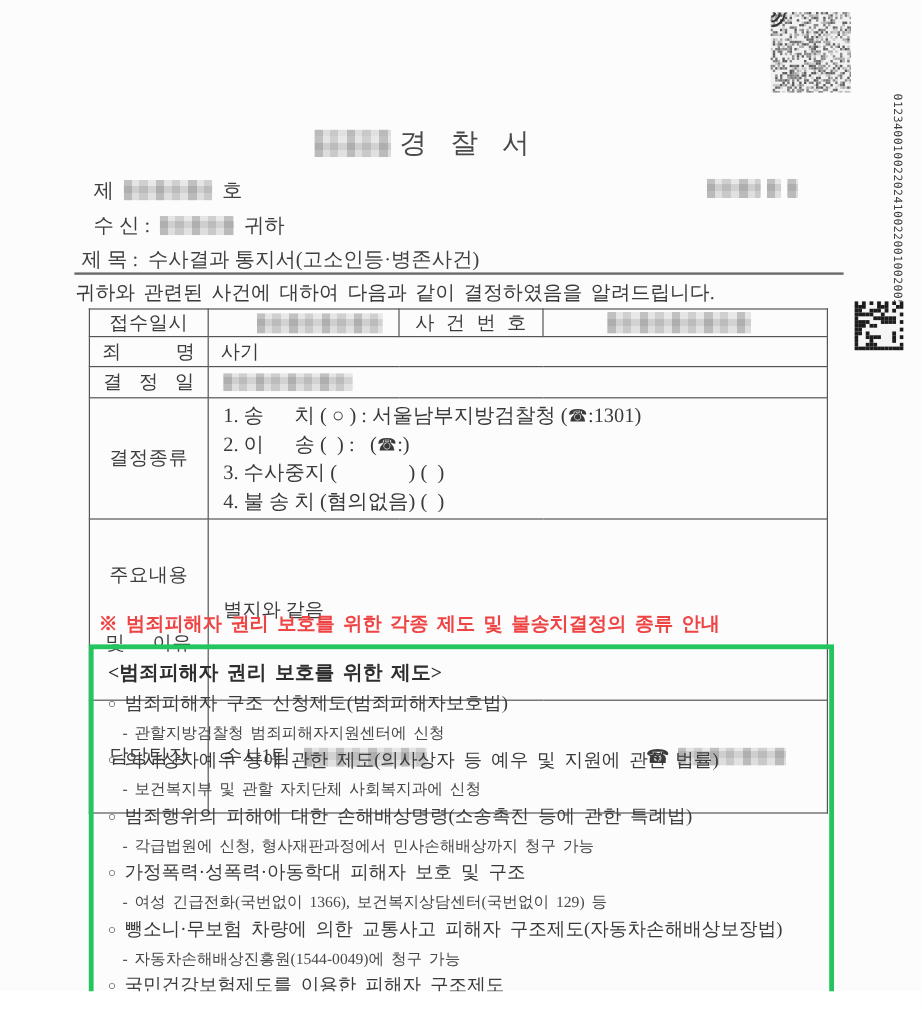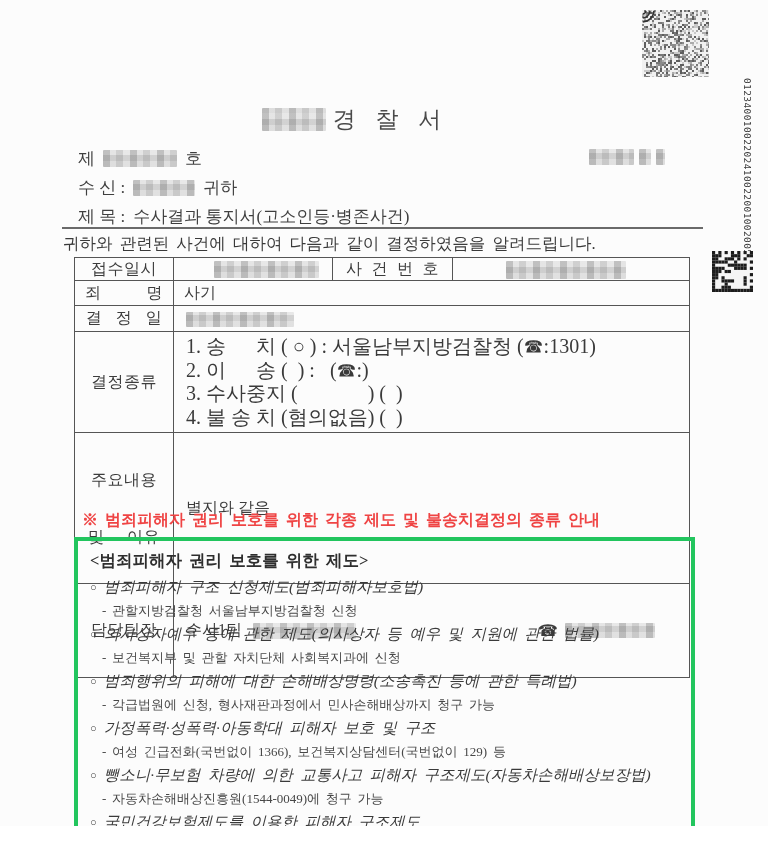--- a/index.html
+++ b/index.html
@@ -17,42 +17,42 @@
       repeating-linear-gradient(0deg, #e0e0e0 0 6px, #cfcfcf 6px 12px, #e8e8e8 12px 18px);
   }
   .abs{position:absolute;}
   
   .title-row{top:104px; left:0; width:710px; display:flex; justify-content:center; align-items:center; gap:7px;}
   .title-text{font-size:23px; letter-spacing:7px; color:#4a4a4a; white-space:pre;}
   .hline{font-size:17px; color:#3f3f3f; white-space:pre; display:flex; align-items:center; gap:8px;}
   .docno-row{top:147px; left:78px;}
   .date-blur{top:149px; left:589px; display:flex; gap:5px; align-items:center;}
   .recipient-row{top:176px; left:78px;}
-  .subject-row{top:205px; left:78px;}
+  .subject-row{top:205px; left:68px;}
   .sep-line{top:227px; left:62px; width:641px; height:2px; background:#6a6a6a;}
   .intro{top:233px; left:63px; font-size:16.5px; color:#3a3a3a; word-spacing:3px; white-space:pre;}
   
   .tablewrap{top:257px; left:74px;}
   table.main{border-collapse:collapse; table-layout:fixed; width:615px; font-size:16px; color:#3c3c3c;}
   table.main td{border:1.6px solid #555; padding:0 10px; vertical-align:middle; overflow:hidden;}
   td.lbl{text-align:center; white-space:pre; letter-spacing:.5px;margin-top:12px;}
   td.val{text-align:left; white-space:pre;}
   tr.r1{height:23px;} tr.r2{height:25px;} tr.r3{height:26px;}
   tr.r4{height:96px;} tr.r5{height:49px;} tr.r6{height:27px;}
   .dec-cell{padding:3px 0 3px 12px !important; vertical-align:middle;}
-  .dec-line{font-size:20px; line-height:23.5px; white-space:pre; color:#3a3a3a;}
+  .dec-line{font-size:17px; line-height:23.5px; white-space:pre; color:#3a3a3a;}
   .two-line div{line-height:21px; white-space:pre; text-align:center;}
   .team-flex{display:flex; align-items:center; width:100%;}
   .phone-group{margin-left:auto; margin-right:24px; display:flex; align-items:center; gap:7px;}
   
   .notice{top:510px; left:82px; font-size:16px; font-weight:bold; color:#ef4444; word-spacing:3px; white-space:pre;}
   
   .infobox{top:537px; left:74px; width:591px; height:279px; border:4px solid #22c55e; padding:5px 10px 5px 12px; overflow:hidden; background:transparent;}
   .ib-title{font-size:16.5px; font-weight:bold; color:#2e2e2e; word-spacing:3px; margin:4px 0 2px 0; white-space:pre;}
-  .ib-main{font-size:15.5px; color:#3a3a3a; word-spacing:3.5px; margin-top:5px; line-height:20px; white-space:pre;font-style:italic;}
+  .ib-main{font-size:15.5px; color:#3a3a3a; word-spacing:3.5px; margin-top:5px; line-height:20px; white-space:pre;}
   .ib-bullet{display:inline-block; font-size:11px; transform:translateY(-1px); margin-right:7px;}
   .ib-sub{font-size:13px; color:#474747; word-spacing:2.5px; margin:4px 0 3px 12px; line-height:17px; white-space:pre;}
   
   .qr-big{top:10px; left:642px; width:67px; height:67px;}
   .dmx{top:251px; left:712px; width:41px; height:41px;}
   .serial{
     top:78px; left:753px; width:172px; height:11px;
     transform-origin:0 0; transform:rotate(90deg);
     font-family:"DejaVu Sans Mono","Liberation Mono",monospace;
     font-size:9.5px; letter-spacing:.4px; color:#3b3b3b; white-space:pre;
@@ -826,21 +826,21 @@
     </tbody>
       </table>
   </div>
 
   <div class="abs notice">※ 범죄피해자 권리 보호를 위한 각종 제도 및 불송치결정의 종류 안내</div>
 
   <div class="abs infobox">
     <div class="ib-title">&lt;범죄피해자 권리 보호를 위한 제도&gt;</div>
     <div>
         <div class="ib-main"><span class="ib-bullet">○</span><span>범죄피해자 구조 신청제도(범죄피해자보호법)</span></div>
-        <div class="ib-sub">- 관할지방검찰청 서울남부지방검찰청 신청</div>
+        <div class="ib-sub">- 관할지방검찰청 범죄피해자지원센터에 신청</div>
         <div class="ib-main"><span class="ib-bullet">○</span><span>의사상자예우 등에 관한 제도(의사상자 등 예우 및 지원에 관한 법률)</span></div>
         <div class="ib-sub">- 보건복지부 및 관할 자치단체 사회복지과에 신청</div>
         <div class="ib-main"><span class="ib-bullet">○</span><span>범죄행위의 피해에 대한 손해배상명령(소송촉진 등에 관한 특례법)</span></div>
         <div class="ib-sub">- 각급법원에 신청, 형사재판과정에서 민사손해배상까지 청구 가능</div>
         <div class="ib-main"><span class="ib-bullet">○</span><span>가정폭력·성폭력·아동학대 피해자 보호 및 구조</span></div>
         <div class="ib-sub">- 여성 긴급전화(국번없이 1366), 보건복지상담센터(국번없이 129) 등</div>
         <div class="ib-main"><span class="ib-bullet">○</span><span>뺑소니·무보험 차량에 의한 교통사고 피해자 구조제도(자동차손해배상보장법)</span></div>
         <div class="ib-sub">- 자동차손해배상진흥원(1544-0049)에 청구 가능</div>
         <div class="ib-main"><span class="ib-bullet">○</span><span>국민건강보험제도를 이용한 피해자 구조제도</span></div>
       </div>

